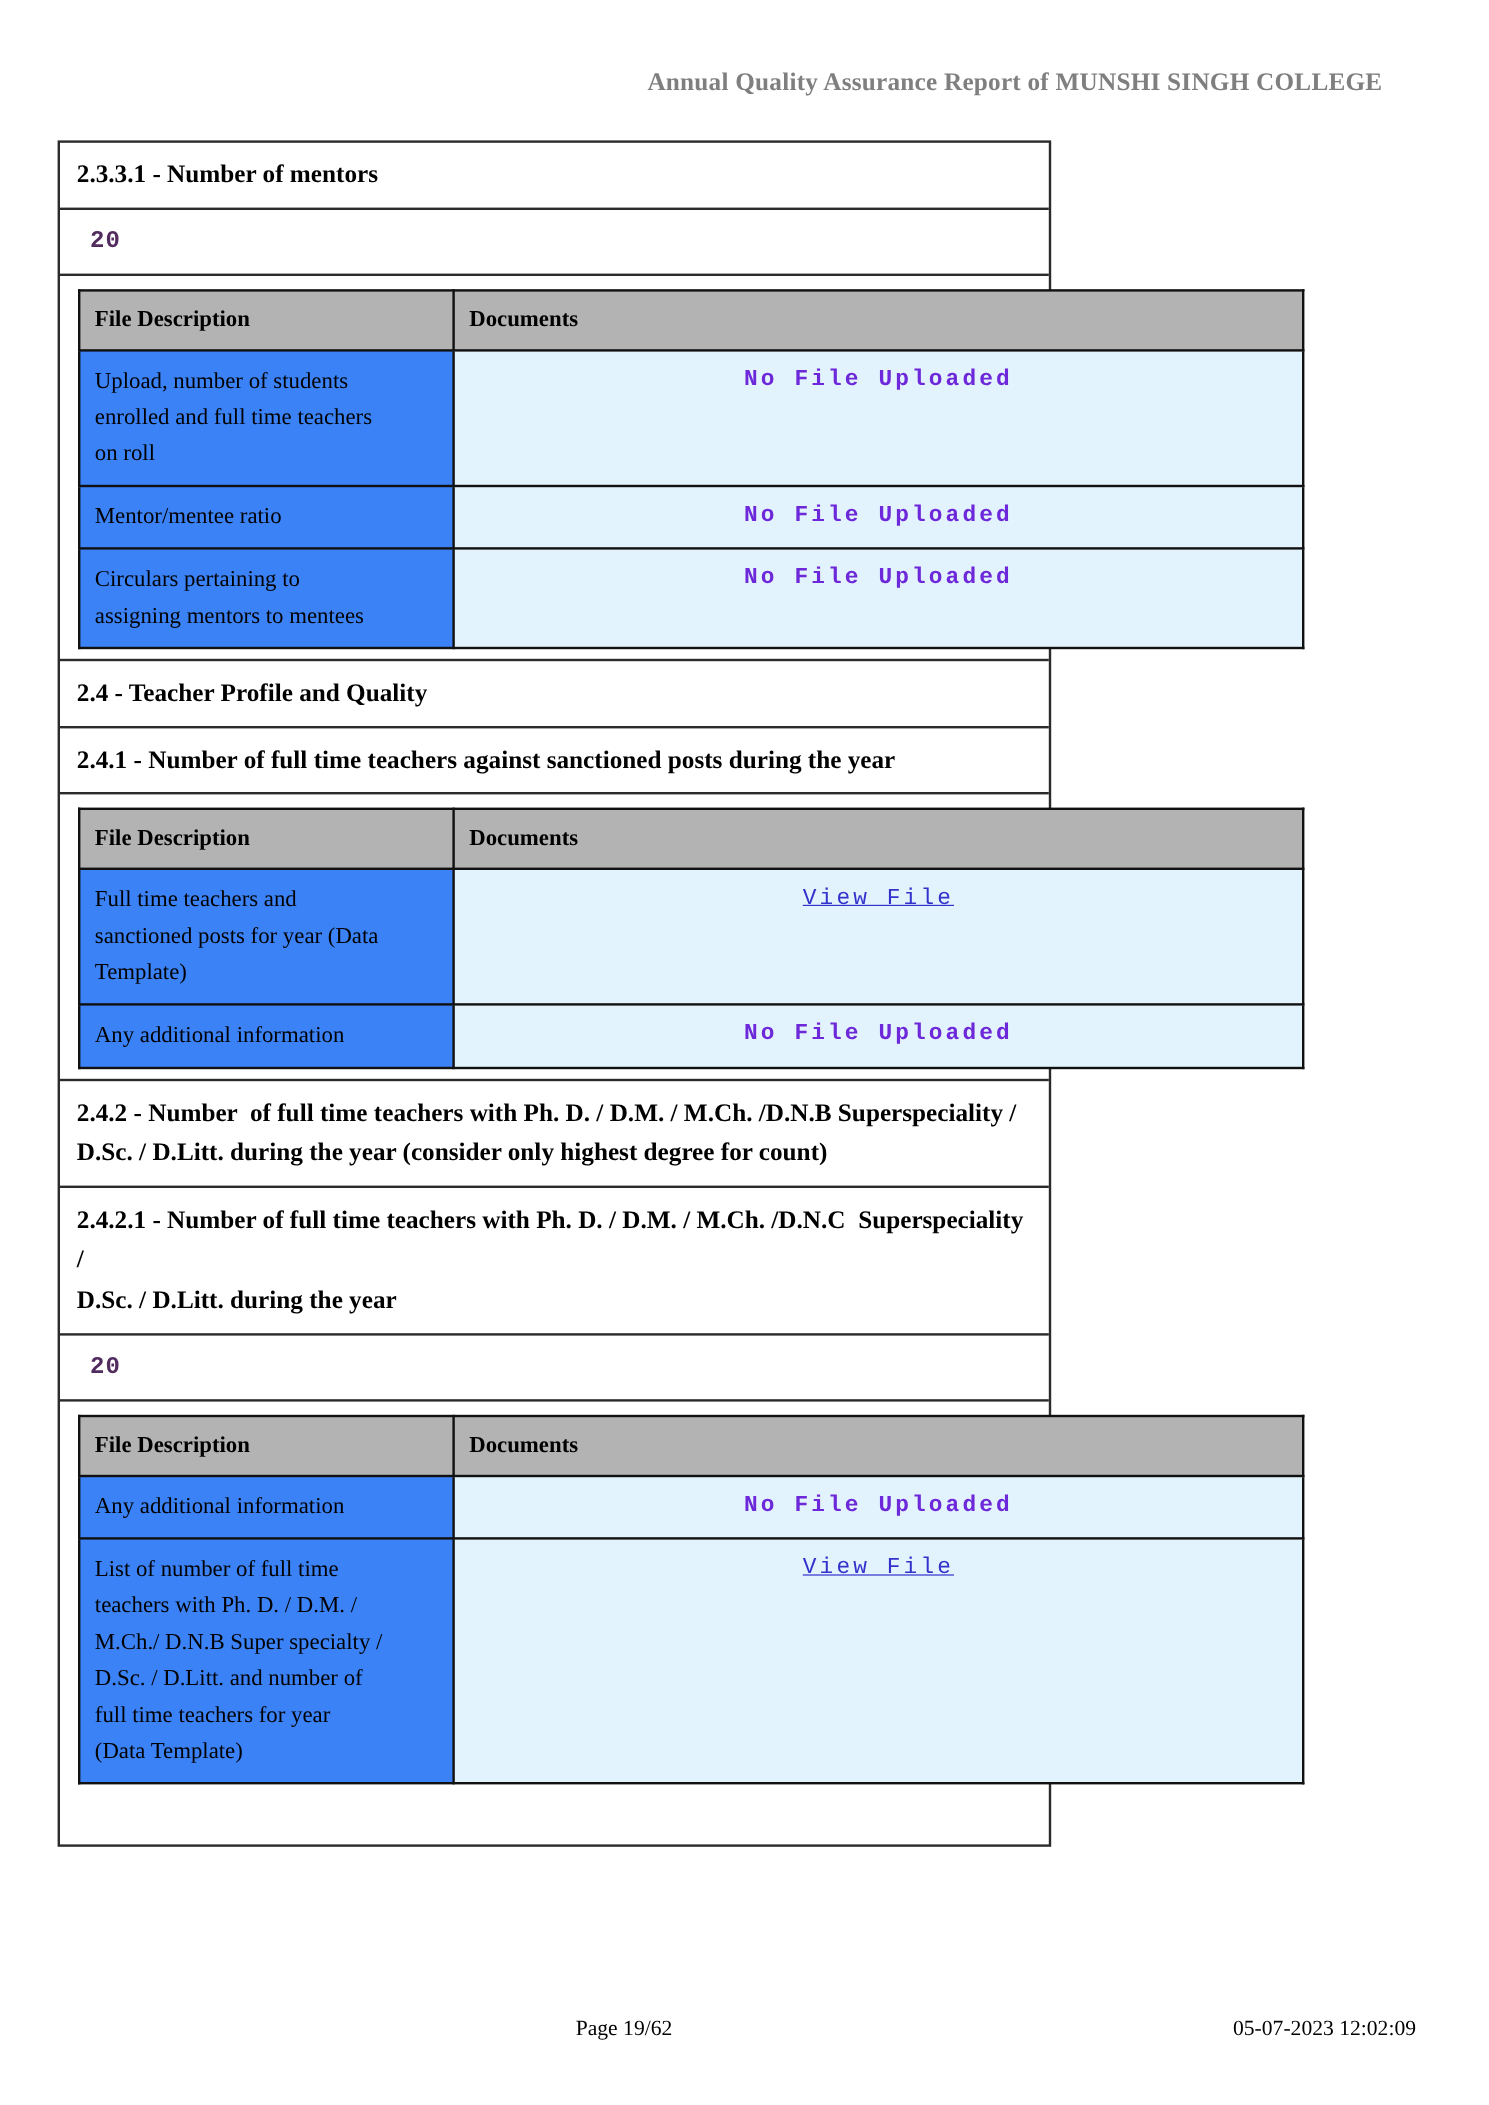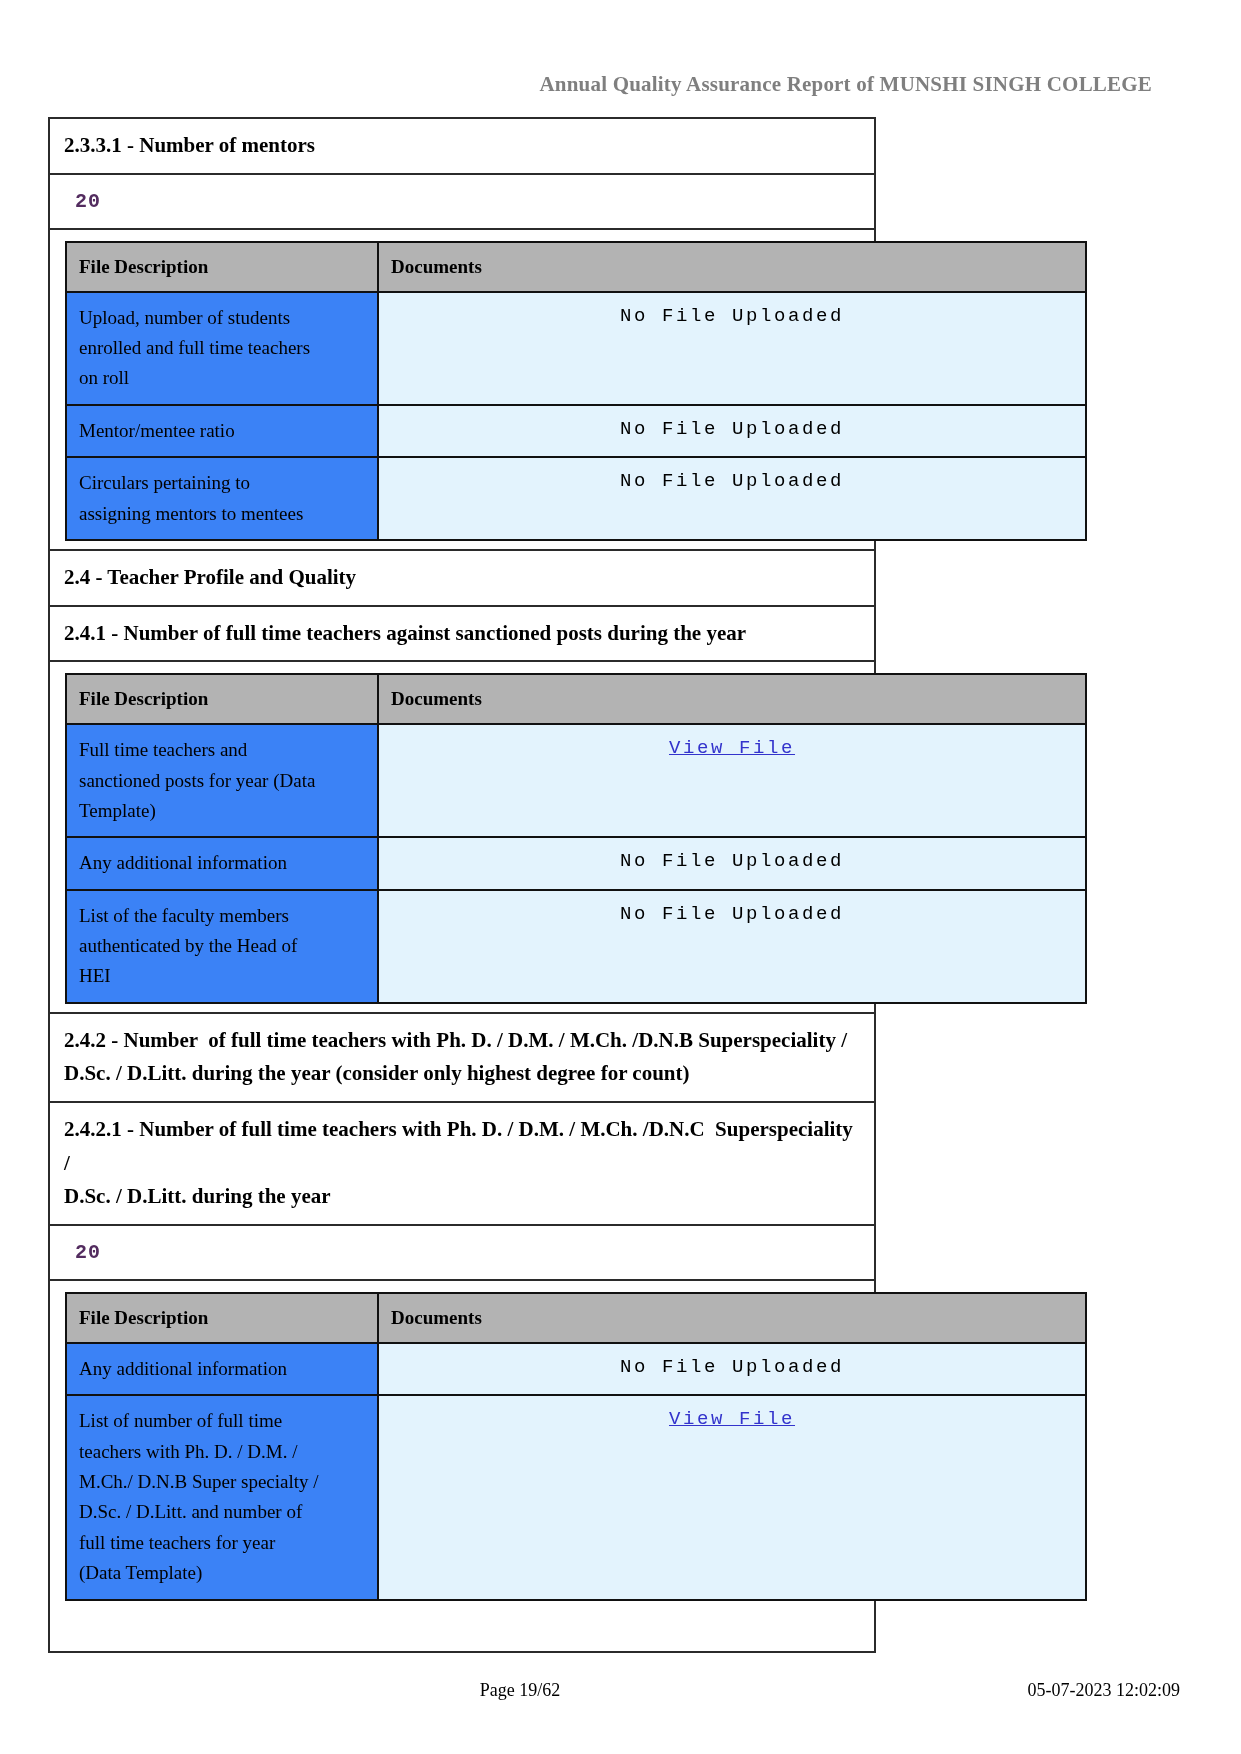--- a/index.html
+++ b/index.html
@@ -11,21 +11,21 @@
     position: relative;
     width: 1241px;
     height: 1754px;
     background: #ffffff;
     font-family: "Liberation Serif", serif;
     color: #000000;
     overflow: hidden;
   }
   .page-header {
     position: absolute;
-    top: 72px;
+    top: 56px;
     left: 0;
     right: 89px;
     text-align: right;
     font-size: 21px;
     font-weight: bold;
     color: #7f7f7f;
     letter-spacing: 0.2px;
   }
   .container {
     position: absolute;
@@ -91,22 +91,22 @@
   td.td-doc {
     background: #e3f3fd;
     text-align: center;
     vertical-align: top;
     padding: 12px 12px;
     font-family: "Liberation Mono", monospace;
     font-size: 19px;
     letter-spacing: 2.6px;
   }
   .no-file {
-    color: #000000;
-    font-weight: normal;
+    color: #6d28d9;
+    font-weight: bold;
   }
   a.view-file {
     color: #3333cc;
     text-decoration: underline;
   }
   .footer-page {
     position: absolute;
     top: 1680px;
     left: 420px;
     width: 200px;
@@ -183,26 +183,20 @@
           <tr>
             <td class="td-desc">Full time teachers and
 sanctioned posts for year (Data
 Template)</td>
             <td class="td-doc"><a href="#" class="view-file">View File</a></td>
           </tr>
           <tr>
             <td class="td-desc">Any additional information</td>
             <td class="td-doc"><span class="no-file">No File Uploaded</span></td>
           </tr>
-          <tr>
-            <td class="td-desc">List of the faculty members
-authenticated by the Head of
-HEI</td>
-            <td class="td-doc"><span class="no-file">No File Uploaded</span></td>
-          </tr>
         </tbody>
       </table>
     </div>
 
     <div class="crow section-row">2.4.2 - Number  of full time teachers with Ph. D. / D.M. / M.Ch. /D.N.B Superspeciality /
 D.Sc. / D.Litt. during the year (consider only highest degree for count)</div>
     <div class="crow section-row">2.4.2.1 - Number of full time teachers with Ph. D. / D.M. / M.Ch. /D.N.C  Superspeciality /
 D.Sc. / D.Litt. during the year</div>
     <div class="crow value-row">20</div>
 

